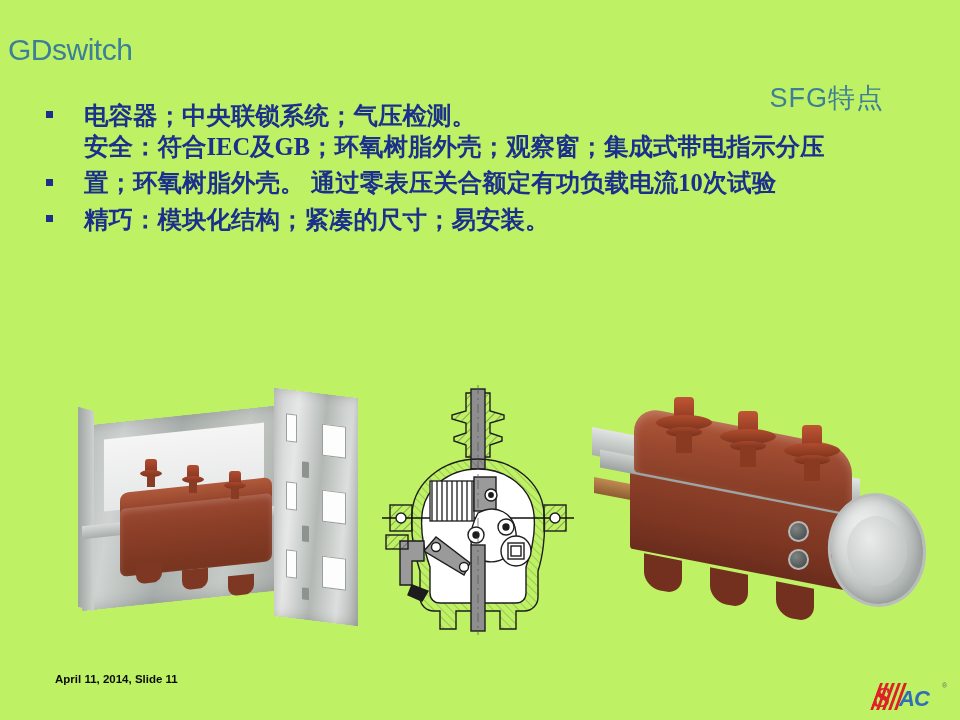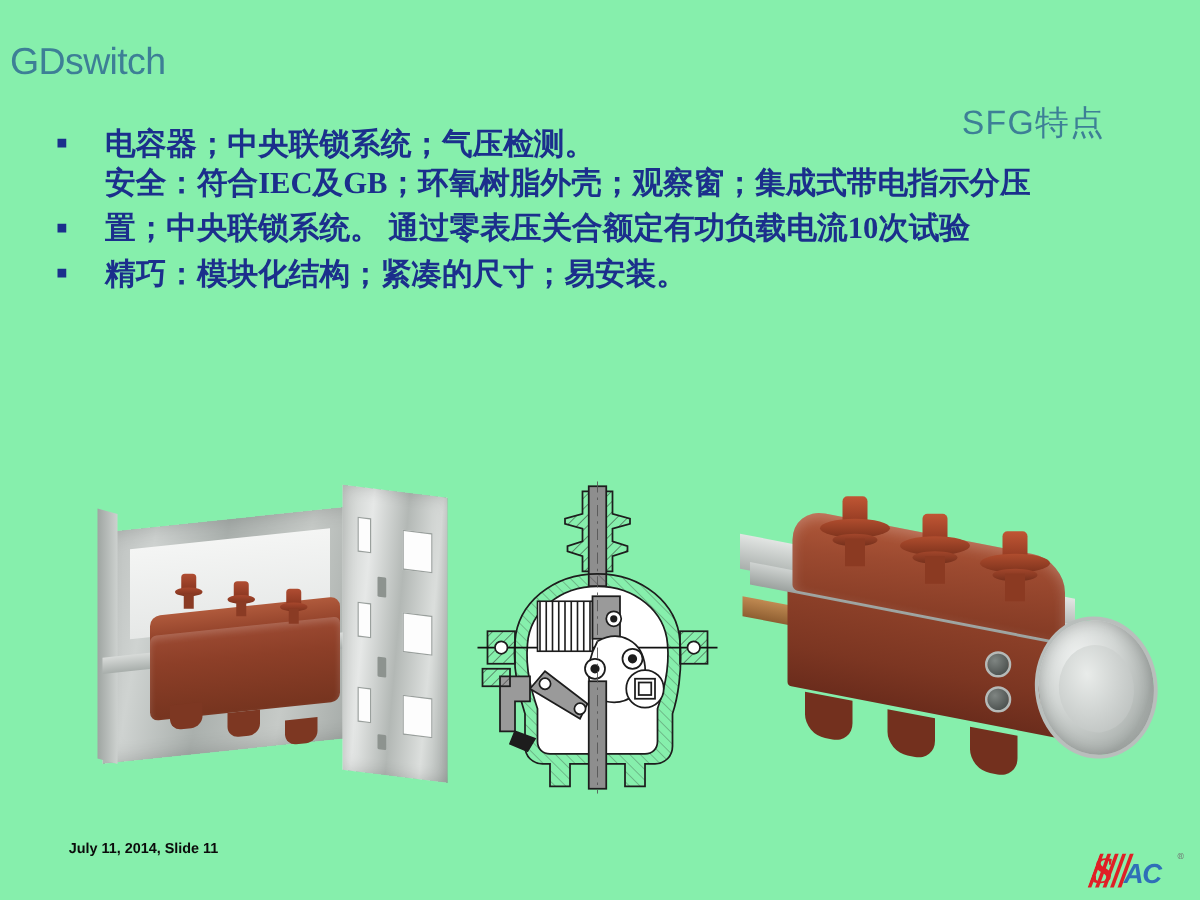--- a/index.html
+++ b/index.html
@@ -2,21 +2,21 @@
 <html><head>
 <meta charset="utf-8">
 <style>
   html,body{margin:0;padding:0;}
   body{
     width:960px;height:720px;
     background:#ffffff;
     font-family:"Liberation Sans","DejaVu Sans",sans-serif;
     overflow:hidden;position:relative;
   }
-  .slide{position:relative;width:960px;height:720px;background:#86efac;}
+  .slide{position:relative;width:960px;height:720px;background:#bef264;}
 
   
   .logo-gd{
     position:absolute;left:8px;top:33px;
     font-family:"Liberation Sans","DejaVu Sans",sans-serif;
     font-size:30px;font-weight:400;letter-spacing:-0.5px;
     color:#3d7f96;white-space:nowrap;
   }
   .slide-title{
     position:absolute;right:76px;top:36px;
@@ -192,21 +192,21 @@
 
     <div class="bullet">
       <span class="marker"></span>
       <span class="txt">电容器；中央联锁系统；气压检测。</span>
       <span class="txt">安全：符合IEC及GB；环氧树脂外壳；观察窗；集成式带电指示分压</span>
     </div>
 
 
     <div class="bullet b3">
       <span class="marker"></span>
-      <span class="txt">置；中央联锁系统。 通过零表压关合额定有功负载电流10次试验</span>
+      <span class="txt">置；环氧树脂外壳。 通过零表压关合额定有功负载电流10次试验</span>
     </div>
 
     <div class="bullet">
       <span class="marker"></span>
       <span class="txt">精巧：模块化结构；紧凑的尺寸；易安装。</span>
     </div>
 
   </div>
 
   <div class="figures">
@@ -351,21 +351,21 @@
       <div class="f3-port" style="left:196px;top:124px;"></div>
       <div class="f3-port" style="left:196px;top:152px;"></div>
 
       <div class="f3-cover">
         <div class="f3-cover-in"></div>
       </div>
     </div>
 
   </div>
 
-  <div class="footer-date">July 11, 2014, Slide 11</div>
+  <div class="footer-date">April 11, 2014, Slide 11</div>
 
   <div class="sac-logo">
     <div class="sac-stripes">
       <i style="left:0px"></i>
         <i style="left:6px"></i>
         <i style="left:12px"></i>
       <i style="left:18px"></i>
         <i style="left:24px"></i>
     </div>
     <div class="sac-s">S</div>

